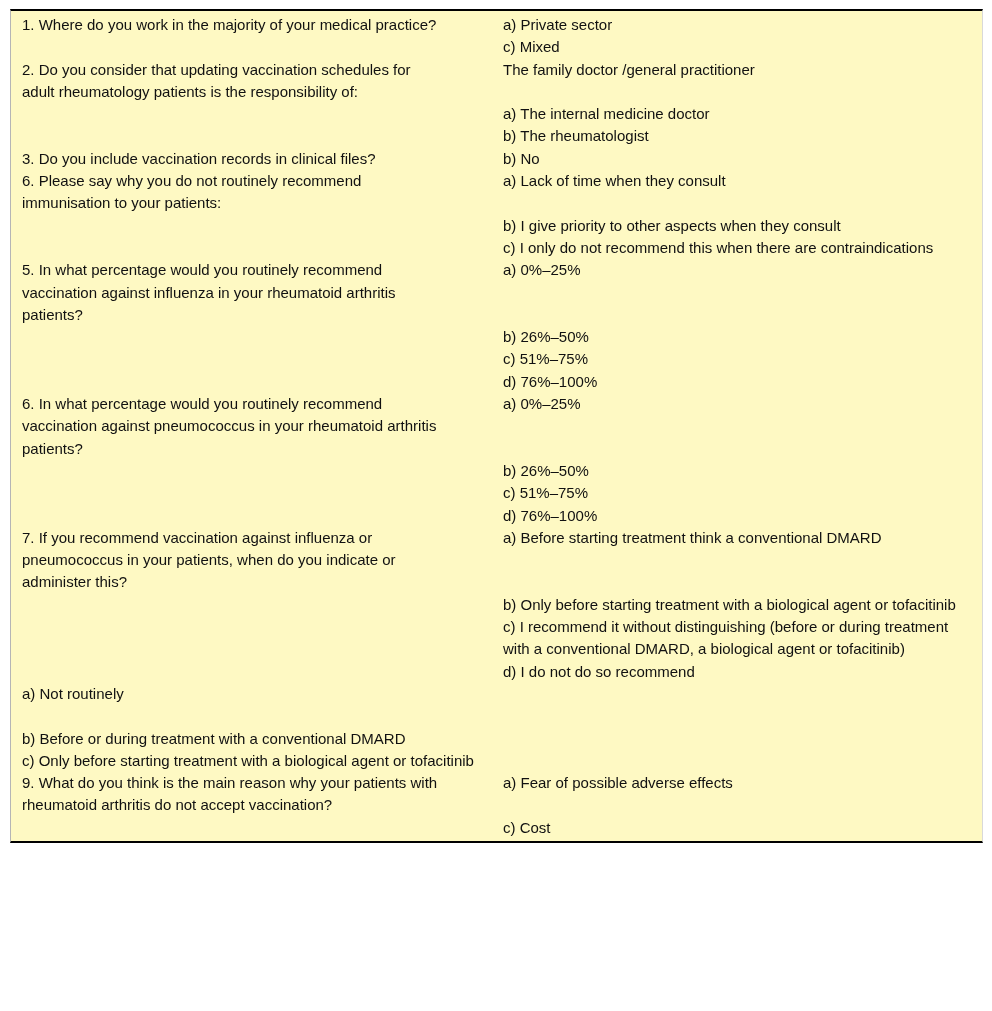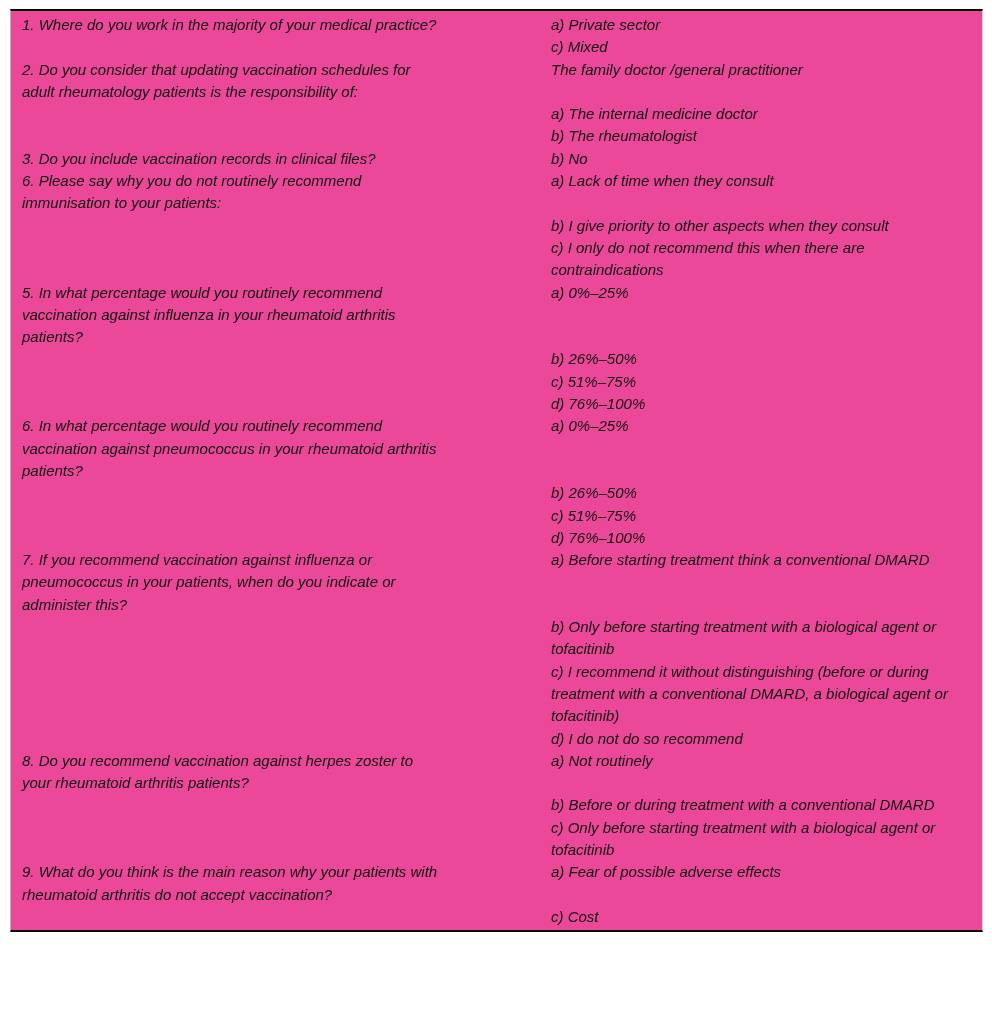--- a/index.html
+++ b/index.html
@@ -22,42 +22,40 @@
   .qtable {
     position: absolute;
     left: 10px;
     top: 9px;
     width: 973px;
     border-top: 2px solid #000000;
     border-bottom: 2px solid #000000;
     border-left: 1px solid #b5b5b5;
     border-right: 1px solid #d9d9d9;
     padding: 3px 0 2px 11px;
-    background: #ec4899;
-    font-style: italic;
+    background: #fef9c3;
   }
 
   .q-row {
     display: grid;
     grid-template-columns: 481px 1fr;
     align-items: start;
   }
 
   .q-left {
     white-space: pre-line;
     padding-right: 10px;
   }
 
   .q-right {
     padding-right: 16px;
   }
 
   .line {
     min-height: 22.3px;
-    margin-left: 48px;
   }
 </style>
 </head>
 <body>
 
 <div class="qtable">
 
   <div class="q-row">
     <div class="q-left">1. Where do you work in the majority of your medical practice?</div>
     <div class="q-right">
@@ -131,22 +129,20 @@
       <div class="line">a) Before starting treatment think a conventional DMARD</div>
       <div class="line"></div>
       <div class="line"></div>
       <div class="line">b) Only before starting treatment with a biological agent or tofacitinib</div>
       <div class="line">c) I recommend it without distinguishing (before or during treatment with a conventional DMARD, a biological agent or tofacitinib)</div>
       <div class="line">d) I do not do so recommend</div>
     </div>
   </div>
 
   <div class="q-row">
-    <div class="q-left">8. Do you recommend vaccination against herpes zoster to
-your rheumatoid arthritis patients?</div>
     <div class="q-right">
       <div class="line">a) Not routinely</div>
       <div class="line"></div>
       <div class="line">b) Before or during treatment with a conventional DMARD</div>
       <div class="line">c) Only before starting treatment with a biological agent or tofacitinib</div>
     </div>
   </div>
 
   <div class="q-row">
     <div class="q-left">9. What do you think is the main reason why your patients with

